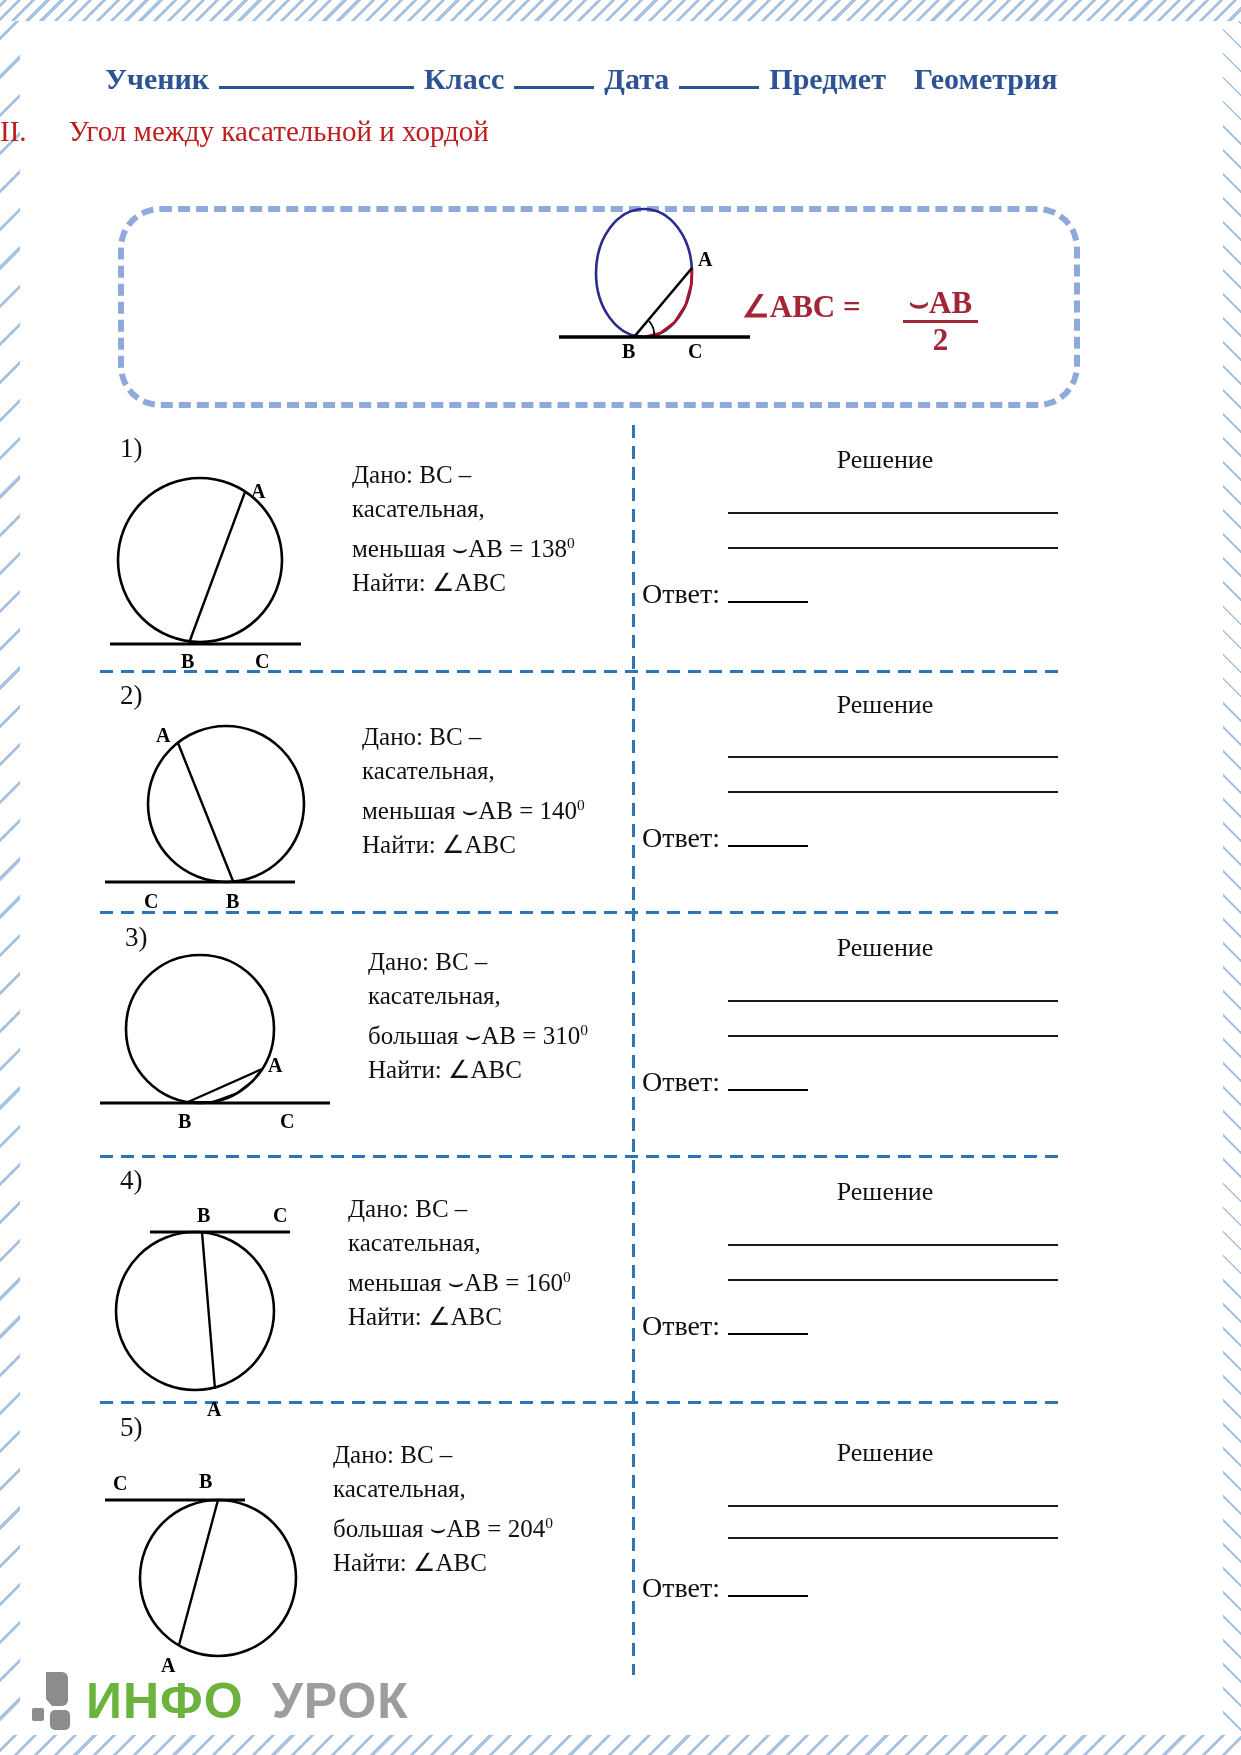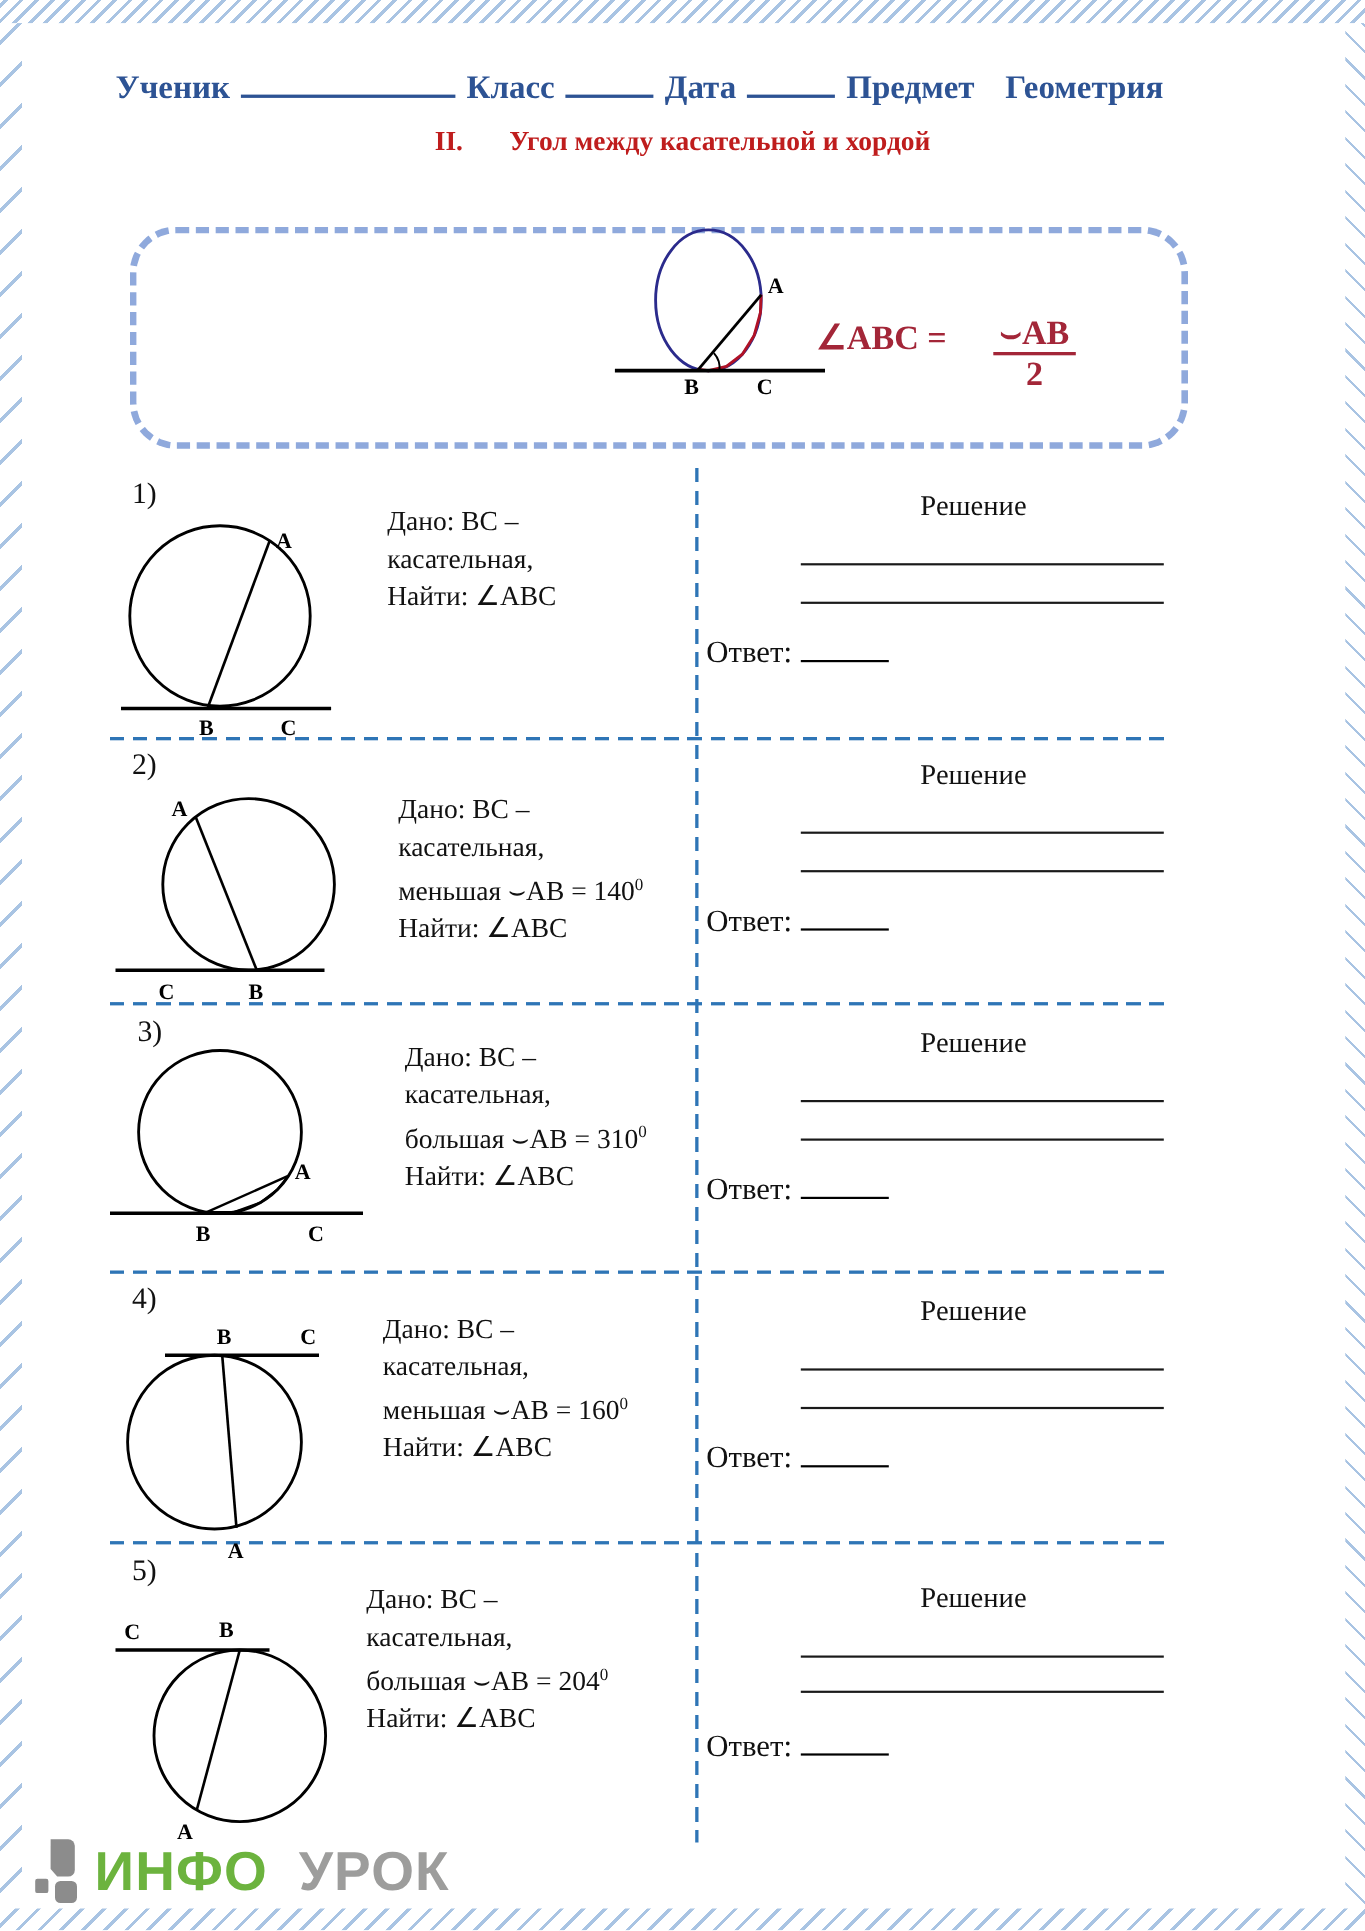--- a/index.html
+++ b/index.html
@@ -21,22 +21,22 @@
   
   .header{position:absolute;left:105px;top:60px;width:1040px;
     font-size:30px;font-weight:bold;color:var(--header-blue,#2d5394);white-space:nowrap;}
   .blank{display:inline-block;border-bottom:3px solid var(--header-blue,#2d5394);height:26px;
     vertical-align:baseline;margin:0 10px;}
   .blank-student{width:195px;}
   .blank-small{width:80px;}
   .subject-value{margin-left:28px;}
 
   
-  .title{position:absolute;left:0;top:115px;width:1241px;text-align:center;
-    font-size:25px;color:var(--title-red,#bf1d1d);font-weight:bold;}
+  .title{position:absolute;left:0;top:115px;width:1241px;
+    font-size:29px;color:var(--title-red,#bf1d1d);}
   .title .numeral{margin-right:42px;}
 
   
   .instruction-box{position:absolute;left:118px;top:206px;width:950px;height:190px;
     border:6px dashed var(--box-border,#8fa9dc);border-radius:42px;}
   .instruction-text{position:absolute;left:38px;top:34px;width:400px;text-align:center;
     font-size:26px;line-height:39px;color:var(--box-text,#16284f);}
   .box-figure{position:absolute;left:430px;top:-6px;}
   .formula{position:absolute;left:618px;top:44px;display:flex;align-items:center;
     color:var(--formula-red,#a32638);font-size:31px;font-weight:bold;gap:30px;}
@@ -117,20 +117,21 @@
     <circle class="fig-stroke" cx="95" cy="132" r="82" stroke-width="2.6"></circle>
     <line class="fig-stroke" x1="5" y1="216" x2="196" y2="216" stroke-width="3.2"></line>
     <line class="fig-stroke" x1="140" y1="64" x2="84" y2="215" stroke-width="2.4"></line>
     <text class="fig-label" x="146" y="70">A</text>
     <text class="fig-label" x="76" y="240">B</text>
     <text class="fig-label" x="150" y="240">C</text>
   </svg>
   <div class="given" style="left:352px;top:458px">
     <div>Дано: BC –</div>
     <div>касательная,</div>
+    <div><span>меньшая ⌣AB = 138</span><sup>0</sup></div>
     <div>Найти: ∠ABC</div>
   </div>
   <div class="sol-title" style="top:445px">Решение</div>
   <div class="sol-line" style="top:512px"></div>
   <div class="sol-line" style="top:547px"></div>
   <div class="answer" style="top:578px"><span>Ответ:</span><span class="ans-blank"></span></div>
 
   <div class="pnum" style="left:120px;top:680px">2)</div>
   <svg class="figure" style="left:100px;top:690px" width="210" height="235" viewBox="0 0 210 235">
     <circle class="fig-stroke" cx="126" cy="114" r="78" stroke-width="2.6"></circle>

